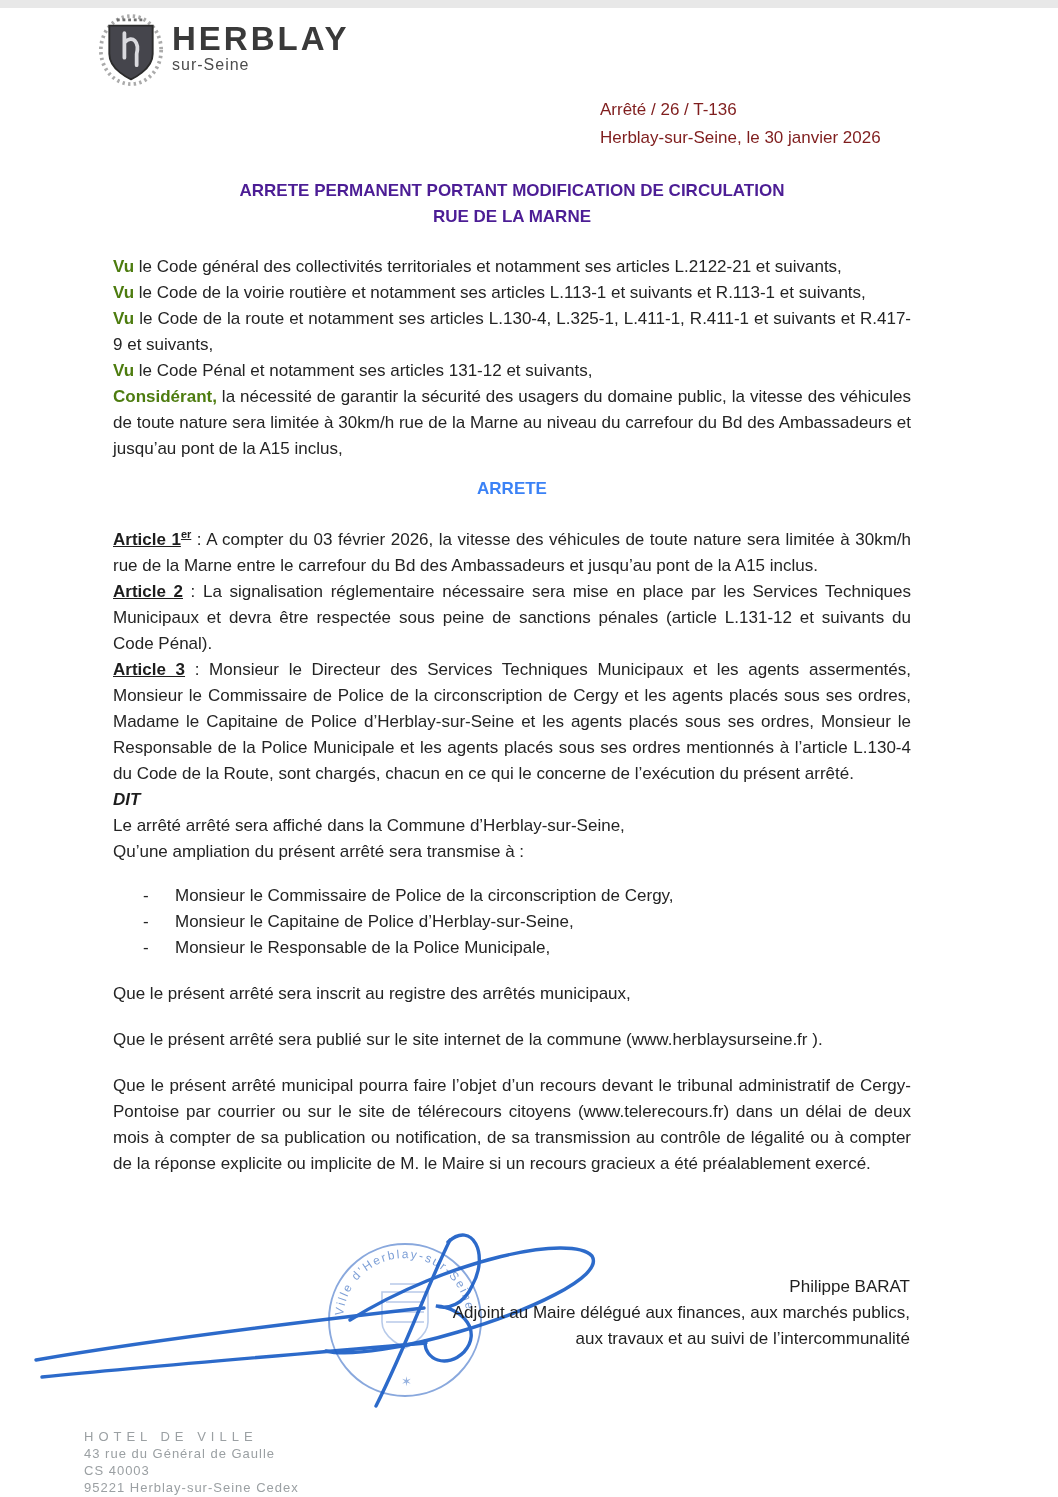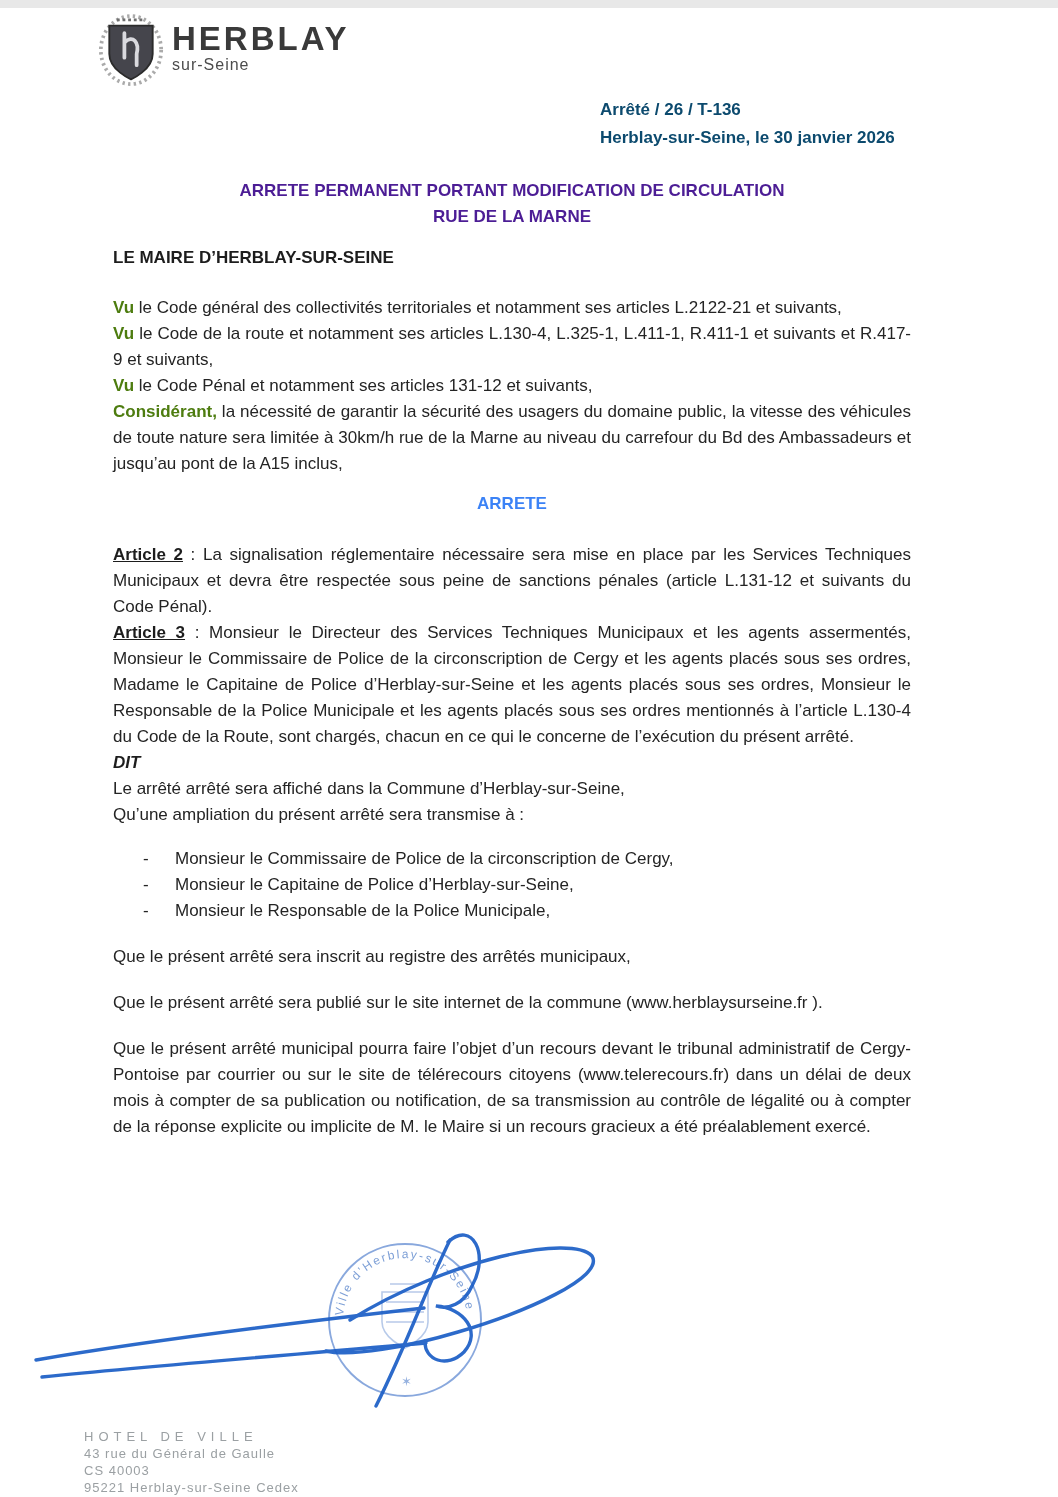--- a/index.html
+++ b/index.html
@@ -8,21 +8,21 @@
     font-family:"Liberation Sans",sans-serif;color:#242424;
     font-size:17px;line-height:26px;overflow:hidden;margin:8px auto;
   }
   
   .logo{position:absolute;top:6px;left:98px;display:flex;}
   .crest-svg{width:66px;height:76px;}
   .logo-text{margin-left:8px;margin-top:8px;width:172px;}
   .logo-name{font-size:33px;line-height:34px;letter-spacing:3px;font-weight:bold;color:#3a3a3a;}
   .logo-sub{font-size:16px;line-height:18px;color:#4c4c4c;letter-spacing:1px;}
   
-  .ref-block{position:absolute;top:88px;left:600px;font-weight:bold;line-height:28px;color:#0c4a6e;}
+  .ref-block{position:absolute;top:88px;left:600px;font-weight:normal;line-height:28px;color:#7f1d1d;}
   
   .main{position:absolute;top:165px;left:113px;width:798px;}
   p{margin:0;}
   .doc-title{margin-top:5px;text-align:center;font-weight:bold;color:#4c1d95;}
   .salutation{margin-top:15px;font-weight:bold;color:#1d1d1d;}
   .recitals{margin-top:24px;}
   .recital,.article,.closing{text-align:justify;}
   .recital strong{color:#4d7c0f;}
   .arrete-heading{margin:14px 0 25px;text-align:center;font-weight:bold;color:#3b82f6;}
   .article .lead{font-weight:bold;text-decoration:underline;color:#1d1d1d;}
@@ -63,32 +63,33 @@
     <div>Arrêté / 26 / T-136</div>
     <div>Herblay-sur-Seine, le 30 janvier 2026</div>
   </div>
 
   <div class="main">
     <div class="doc-title">
       <div>ARRETE PERMANENT PORTANT MODIFICATION DE CIRCULATION</div>
       <div>RUE DE LA MARNE</div>
     </div>
 
-    <p class="salutation">LE MAIRE D’HERBLAY-SUR-SEINE</p>
 
     <div class="recitals">
       <p class="recital"><strong>Vu</strong><span> le Code général des collectivités territoriales et notamment ses articles L.2122-21 et suivants,</span></p>
+      <p class="recital"><strong>Vu</strong><span> le Code de la voirie routière et notamment ses articles L.113-1 et suivants et R.113-1 et suivants,</span></p>
       <p class="recital"><strong>Vu</strong><span> le Code de la route et notamment ses articles L.130-4, L.325-1, L.411-1, R.411-1 et suivants et R.417-9 et suivants,</span></p>
       <p class="recital"><strong>Vu</strong><span> le Code Pénal et notamment ses articles 131-12 et suivants,</span></p>
       <p class="recital"><strong>Considérant,</strong><span> la nécessité de garantir la sécurité des usagers du domaine public, la vitesse des véhicules de toute nature sera limitée à 30km/h rue de la Marne au niveau du carrefour du Bd des Ambassadeurs et jusqu’au pont de la A15 inclus,</span></p>
     </div>
 
     <p class="arrete-heading">ARRETE</p>
 
     <div class="articles">
+      <p class="article"><span class="lead">Article 1</span><sup class="lead">er</sup><span> : A compter du 03 février 2026, la vitesse des véhicules de toute nature sera limitée à 30km/h rue de la Marne entre le carrefour du Bd des Ambassadeurs et jusqu’au pont de la A15 inclus.</span></p>
       <p class="article"><span class="lead">Article 2</span><sup></sup><span> : La signalisation réglementaire nécessaire sera mise en place par les Services Techniques Municipaux et devra être respectée sous peine de sanctions pénales (article L.131-12 et suivants du Code Pénal).</span></p>
       <p class="article"><span class="lead">Article 3</span><sup></sup><span> : Monsieur le Directeur des Services Techniques Municipaux et les agents assermentés, Monsieur le Commissaire de Police de la circonscription de Cergy et les agents placés sous ses ordres, Madame le Capitaine de Police d’Herblay-sur-Seine et les agents placés sous ses ordres, Monsieur le Responsable de la Police Municipale et les agents placés sous ses ordres mentionnés à l’article L.130-4 du Code de la Route, sont chargés, chacun en ce qui le concerne de l’exécution du présent arrêté.</span></p>
     </div>
 
     <p class="dit-heading">DIT</p>
     <p>Le arrêté arrêté sera affiché dans la Commune d’Herblay-sur-Seine,</p>
     <p>Qu’une ampliation du présent arrêté sera transmise à :</p>
 
     <ul class="bullets">
       <li>
@@ -125,20 +126,25 @@
     </g>
     <g fill="none" stroke="#1b5ec6" stroke-width="3.4" stroke-linecap="round" opacity="0.92">
       <path d="M 428,22 C 452,0 470,34 452,66 C 444,84 428,90 416,86 C 444,88 462,112 444,132 C 427,149 404,140 405,121"></path>
       <path d="M 430,20 C 408,64 388,122 356,186"></path>
       <path d="M 330,100 C 430,38 552,14 572,36 C 585,57 506,92 438,112 C 388,127 330,137 306,131"></path>
       <path d="M 16,140 C 120,122 262,104 404,88"></path>
       <path d="M 22,157 C 142,145 282,134 406,123"></path>
     </g>
   </svg>
 
+  <div class="sig-block">
+    <div class="sig-name">Philippe BARAT</div>
+    <div>Adjoint au Maire délégué aux finances, aux marchés publics,</div>
+    <div>aux travaux et au suivi de l’intercommunalité</div>
+  </div>
 
   <div class="footer">
     <div class="f0">HOTEL DE VILLE</div>
     <div>43 rue du Général de Gaulle</div>
     <div>CS 40003</div>
     <div>95221 Herblay-sur-Seine Cedex</div>
     <div>Tél : 01 30 40 47 00 - mairie@herblay.fr</div>
     <div>www.herblay.fr</div>
   </div>
 

